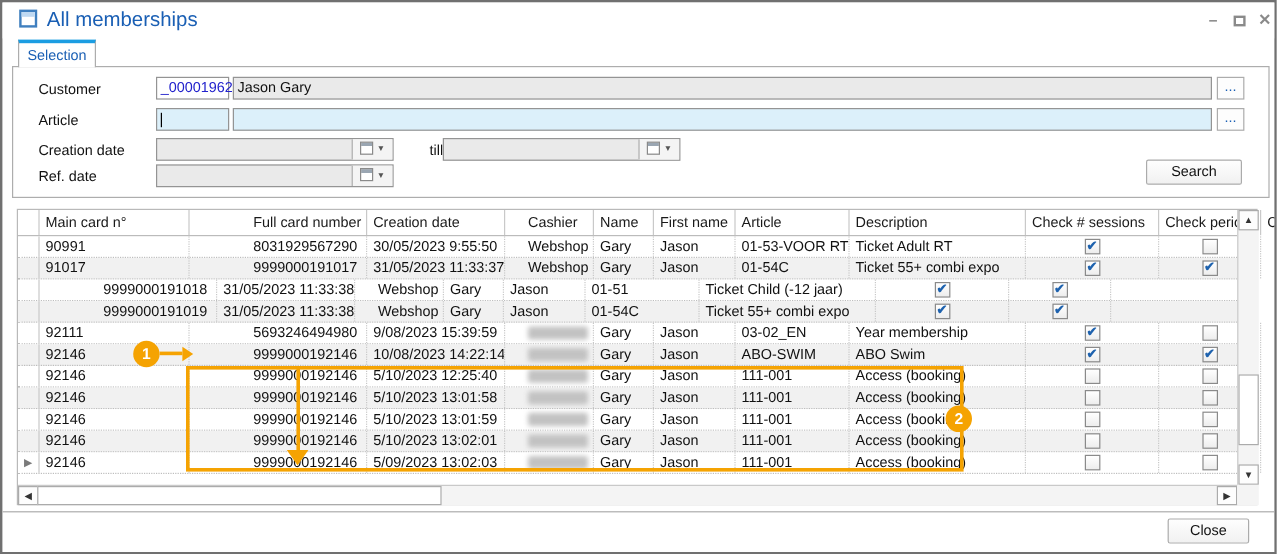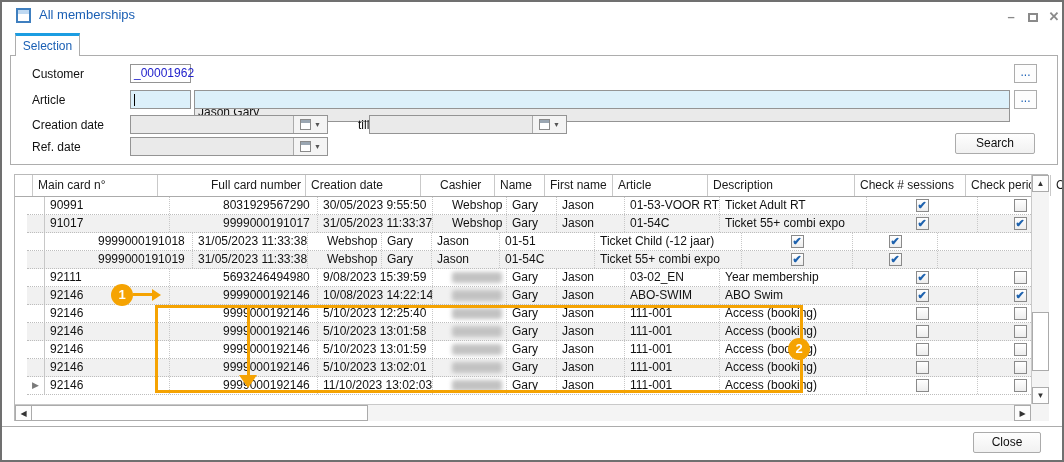--- a/index.html
+++ b/index.html
@@ -6,21 +6,21 @@
   body { margin:0; background:#cfcfcf; font-family:"Liberation Sans", sans-serif; }
   .window { position:relative; width:1064px; height:462px; background:#fff;
             border:2px solid #707070; overflow:hidden; }
 
   
   .titlebar { position:absolute; left:0; top:0; width:100%; height:30px; background:#fff; }
   .title-icon { position:absolute; left:14px; top:6px; width:15px; height:15px;
                 border:2px solid #3F7FBF; background:#fff; }
   .title-icon::before { content:""; position:absolute; left:0; top:0; width:100%; height:4px;
                 background:#BFD9F2; }
-  .title-text { position:absolute; left:37px; top:5px; font-size:13px; color:#1A5FB4; }
+  .title-text { position:absolute; left:37px; top:5px; font-size:17px; color:#1A5FB4; }
   .winbtn { position:absolute; top:8px; width:16px; height:14px; color:#8a8a8a;
             font-size:13px; line-height:14px; text-align:center; cursor:default; }
   .btn-min { left:1001px; font-weight:bold; }
   .btn-max { left:1023px; }
   .btn-max .maxbox { display:inline-block; width:10px; height:9px; border:2px solid #8a8a8a; margin-top:3px; }
   .btn-close { left:1044px; font-weight:bold; }
 
   
   .tab { position:absolute; left:13px; top:31px; width:65px; height:23px; background:#fff;
          border-left:1px solid #ADADAD; border-right:1px solid #ADADAD; border-top:3px solid #1B9DE2;
@@ -48,21 +48,21 @@
               border-radius:2px; font-size:12px; color:#111; text-align:center; cursor:pointer; }
   .search-btn { left:953px; top:131px; width:80px; height:21px; line-height:19px; }
 
   
   .gridwrap { position:absolute; left:12px; top:172px; width:1034px; height:247px;
               border:1px solid #B9B9B9; background:#fff; }
   .grid-header { position:absolute; left:0; top:0; width:1016px; height:22px; background:#fff;
                  border-bottom:1px solid #ABABAB; display:flex; }
   .hcell { font-size:12px; color:#1a1a1a; line-height:21px; padding-left:5px; overflow:hidden;
            white-space:nowrap; border-right:1px solid #C9C9C9; flex:none; }
-  .grid-rows { position:absolute; left:12px; top:22px; width:1016px; }
+  .grid-rows { position:absolute; left:0; top:22px; width:1016px; }
   .grid-row { display:flex; height:18px; background:#fff; border-bottom:1px dotted #BDBDBD; }
   .grid-row.alt { background:#F1F1F1; }
   .cell { font-size:12px; color:#111; line-height:17px; padding-left:5px; overflow:hidden;
           white-space:nowrap; border-right:1px dotted #C8C8C8; flex:none; }
   .cell.sel { border-right:1px solid #C8C8C8; padding:0; text-align:center; color:#7a7a7a;
               font-size:9px; line-height:17px; }
   .cell.chk { display:flex; align-items:center; justify-content:center; padding:0; }
   .cbx { width:13px; height:13px; border:1px solid #8a8a8a; background:linear-gradient(#fff,#EDEDED);
          font-size:11px; line-height:11px; text-align:center; color:#1E62AE; font-weight:bold; cursor:pointer; }
   .redact { width:50px; height:11px; margin-top:3px; background:#C2C2C2; filter:blur(2px); border-radius:2px; }
@@ -119,21 +119,21 @@
     <span class="winbtn btn-max"><span class="maxbox"></span></span>
     <span class="winbtn btn-close">✕</span>
   </div>
 
   <div class="tab">Selection</div>
 
   <div class="panel"></div>
 
   <span class="flabel" style="left:30px;top:65px;">Customer</span>
   <div class="field white" style="left:128px;top:62px;width:61px;"><span class="numtext">_00001962</span></div>
-  <div class="field" style="left:192px;top:62px;width:816px;margin-top:39px;">Jason Gary</div>
+  <div class="field" style="left:192px;top:62px;width:816px;">Jason Gary</div>
   <div class="dots-btn" style="left:1012px;top:62px;">...</div>
 
   <span class="flabel" style="left:30px;top:91px;">Article</span>
   <div class="field blue" style="left:128px;top:88px;width:61px;"><span class="caret"></span><span></span></div>
   <div class="field blue" style="left:192px;top:88px;width:816px;"></div>
   <div class="dots-btn" style="left:1012px;top:88px;">...</div>
 
   <span class="flabel" style="left:30px;top:116px;">Creation date</span>
   <div class="datefield" style="left:128px;top:113px;">
     <span class="field" style="position:absolute;left:0;top:0;width:162px;border:none;background:transparent;"></span>
@@ -356,21 +356,21 @@
           </div>
           <div class="cell chk c10">
             <span class="cbx"></span>
           </div>
           <div class="cell c11"></div>
         </div>
         <div class="grid-row">
           <div class="cell sel c0"><span>▶</span></div>
           <div class="cell c1">92146</div>
           <div class="cell c2">9999000192146</div>
-          <div class="cell c3">11/10/2023 13:02:03</div>
+          <div class="cell c3">5/09/2023 13:02:03</div>
           <div class="cell c4">
             <div class="redact"></div>
           </div>
           <div class="cell c5">Gary</div>
           <div class="cell c6">Jason</div>
           <div class="cell c7">111-001</div>
           <div class="cell c8">Access (booking)</div>
           <div class="cell chk c9">
             <span class="cbx"></span>
           </div>

